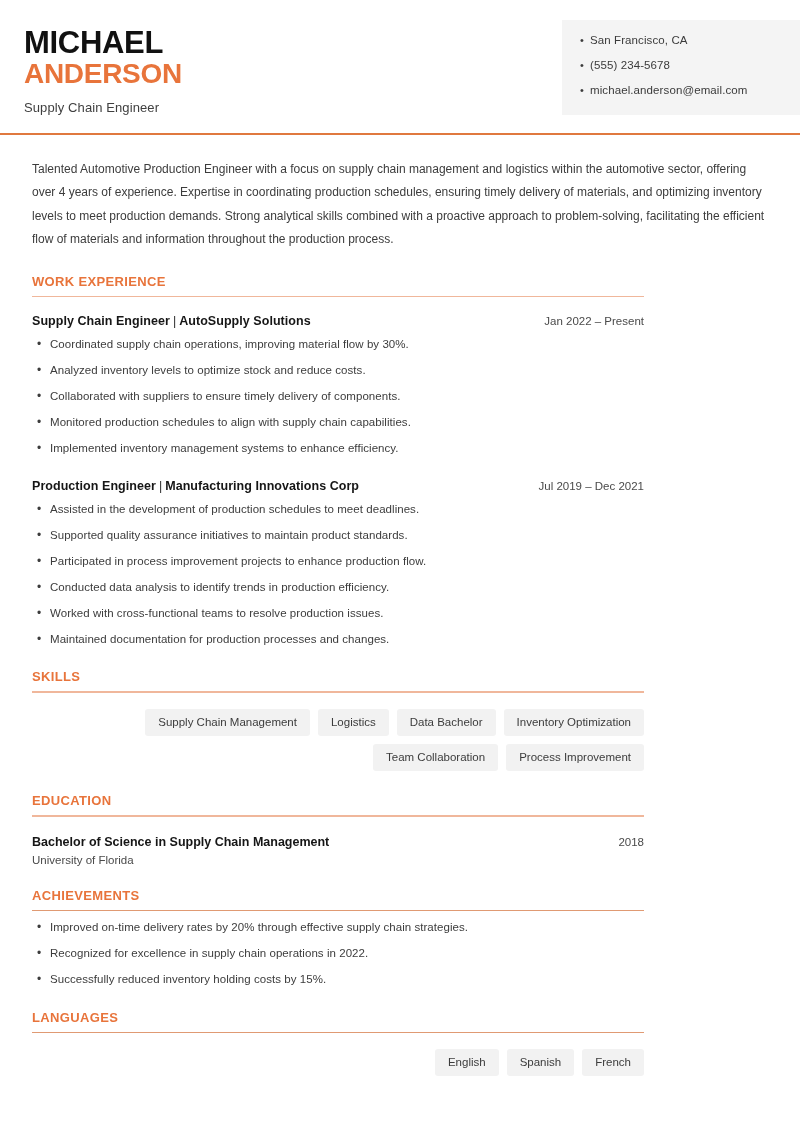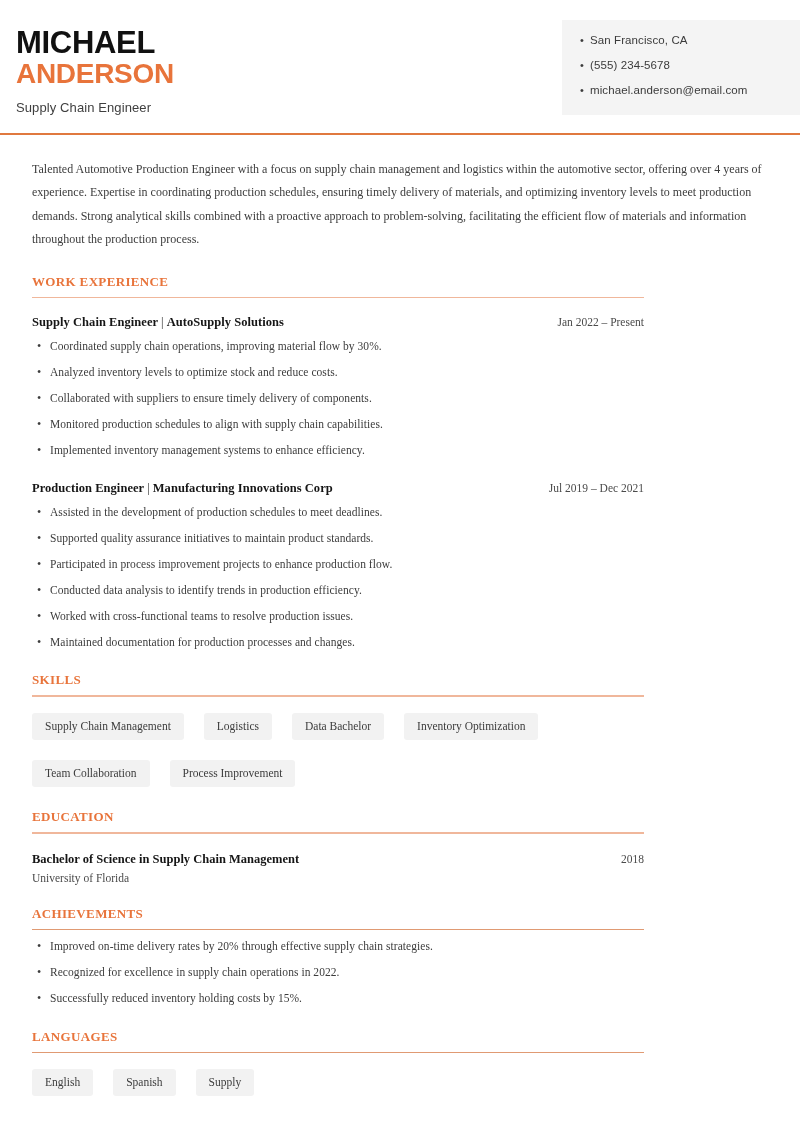--- a/index.html
+++ b/index.html
@@ -43,21 +43,21 @@
   }
   .contact-bullet {
     width: 10px;
     flex: 0 0 10px;
     color: #3b3b3b;
     font-size: 11px;
     line-height: 1.25;
   }
   .name-block {
     position: absolute;
-    left: 16px;
+    left: 24px;
     top: 26px;
   }
   .name-first {
     font-size: 31px;
     font-weight: bold;
     color: #111111;
     letter-spacing: -0.3px;
     line-height: 1.08;
   }
   .name-last {
@@ -79,21 +79,20 @@
     top: 133px;
     width: 800px;
     height: 2px;
     background: #e0793f;
   }
 
   
   .body-wrap {
     padding: 0 32px;
     width: 676px;
-    font-family: Liberation Serif, serif;
   }
   .summary {
     margin-top: 24px;
     font-size: 12px;
     line-height: 1.95;
     color: #3c3c3c;
     text-align: left;
     width: 736px;
   }
 
@@ -152,23 +151,24 @@
     left: 5px;
     top: -1px;
     color: #3c3c3c;
     font-size: 12px;
   }
 
   
   .chips {
     display: flex;
     flex-wrap: wrap;
-    gap: 20px;
+    gap: 8px;
     margin-top: 16px;
     max-width: 616px;
+    justify-content: flex-end;
   }
   .chip {
     background: #f2f2f2;
     color: #3c3c3c;
     font-size: 11.5px;
     padding: 7px 13px;
     border-radius: 3px;
     line-height: 1.15;
     white-space: nowrap;
   }
@@ -308,18 +308,18 @@
         <li>Successfully reduced inventory holding costs by 15%.</li>
       </ul>
     </div>
 
     <div class="section">
       <div class="section-heading">LANGUAGES</div>
       <div class="section-rule strong"></div>
       <div class="chips lang">
         <span class="chip">English</span>
         <span class="chip">Spanish</span>
-        <span class="chip">Supply</span>
+        <span class="chip">French</span>
       </div>
     </div>
 
   </div>
 </div>
 
 </body></html>

